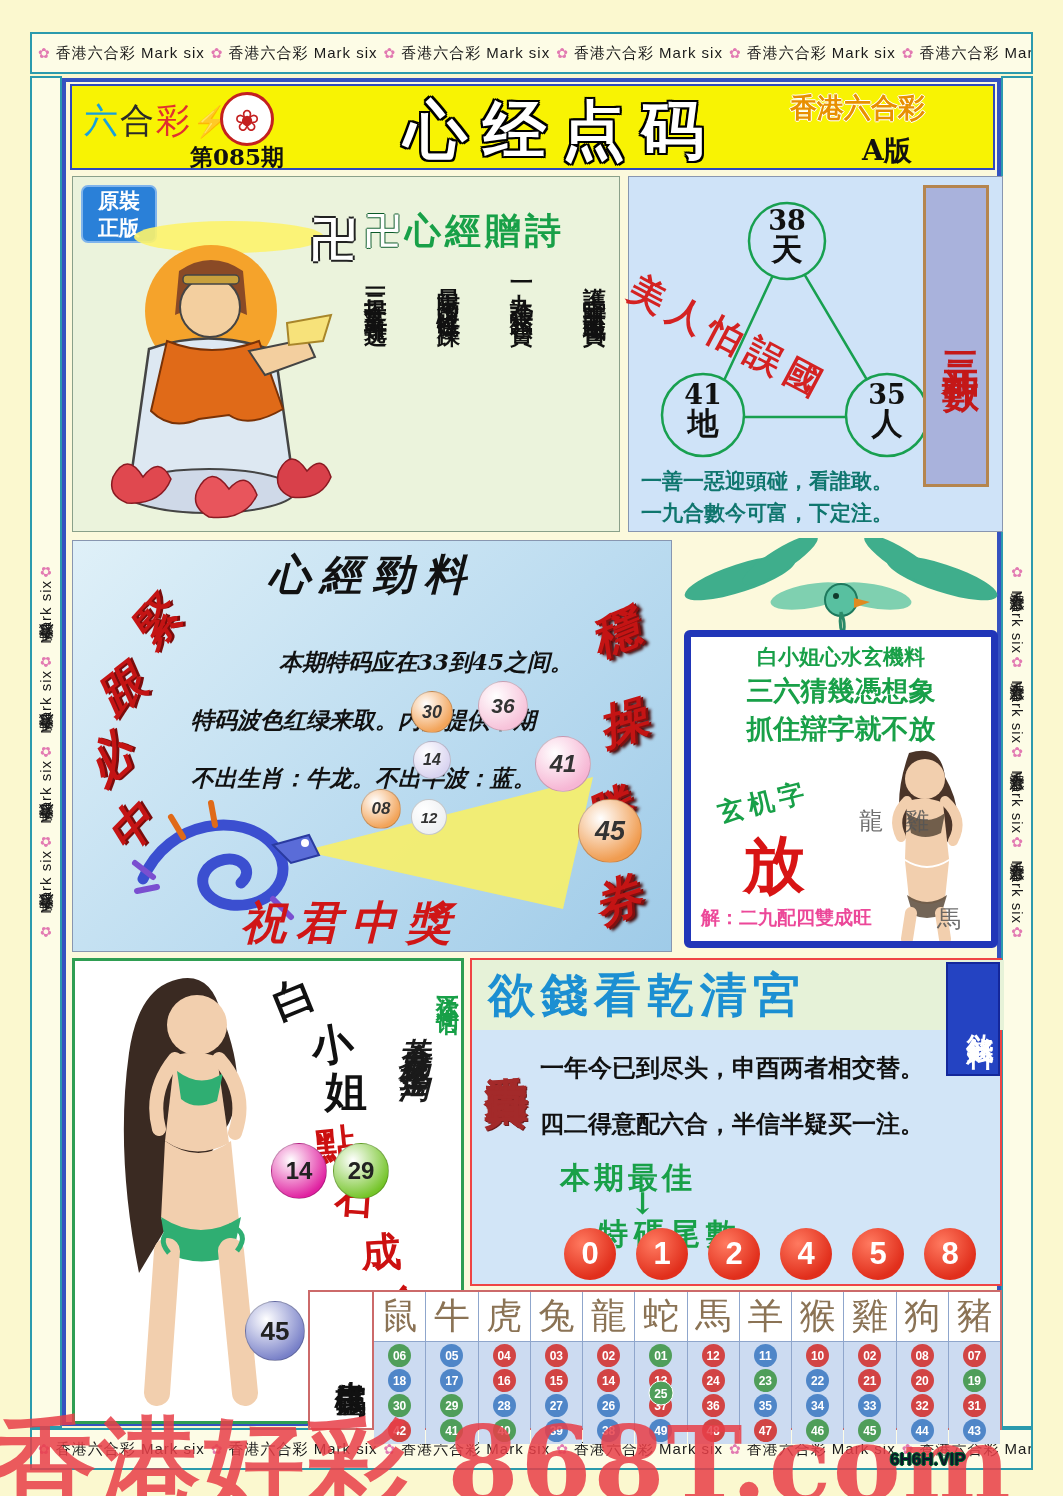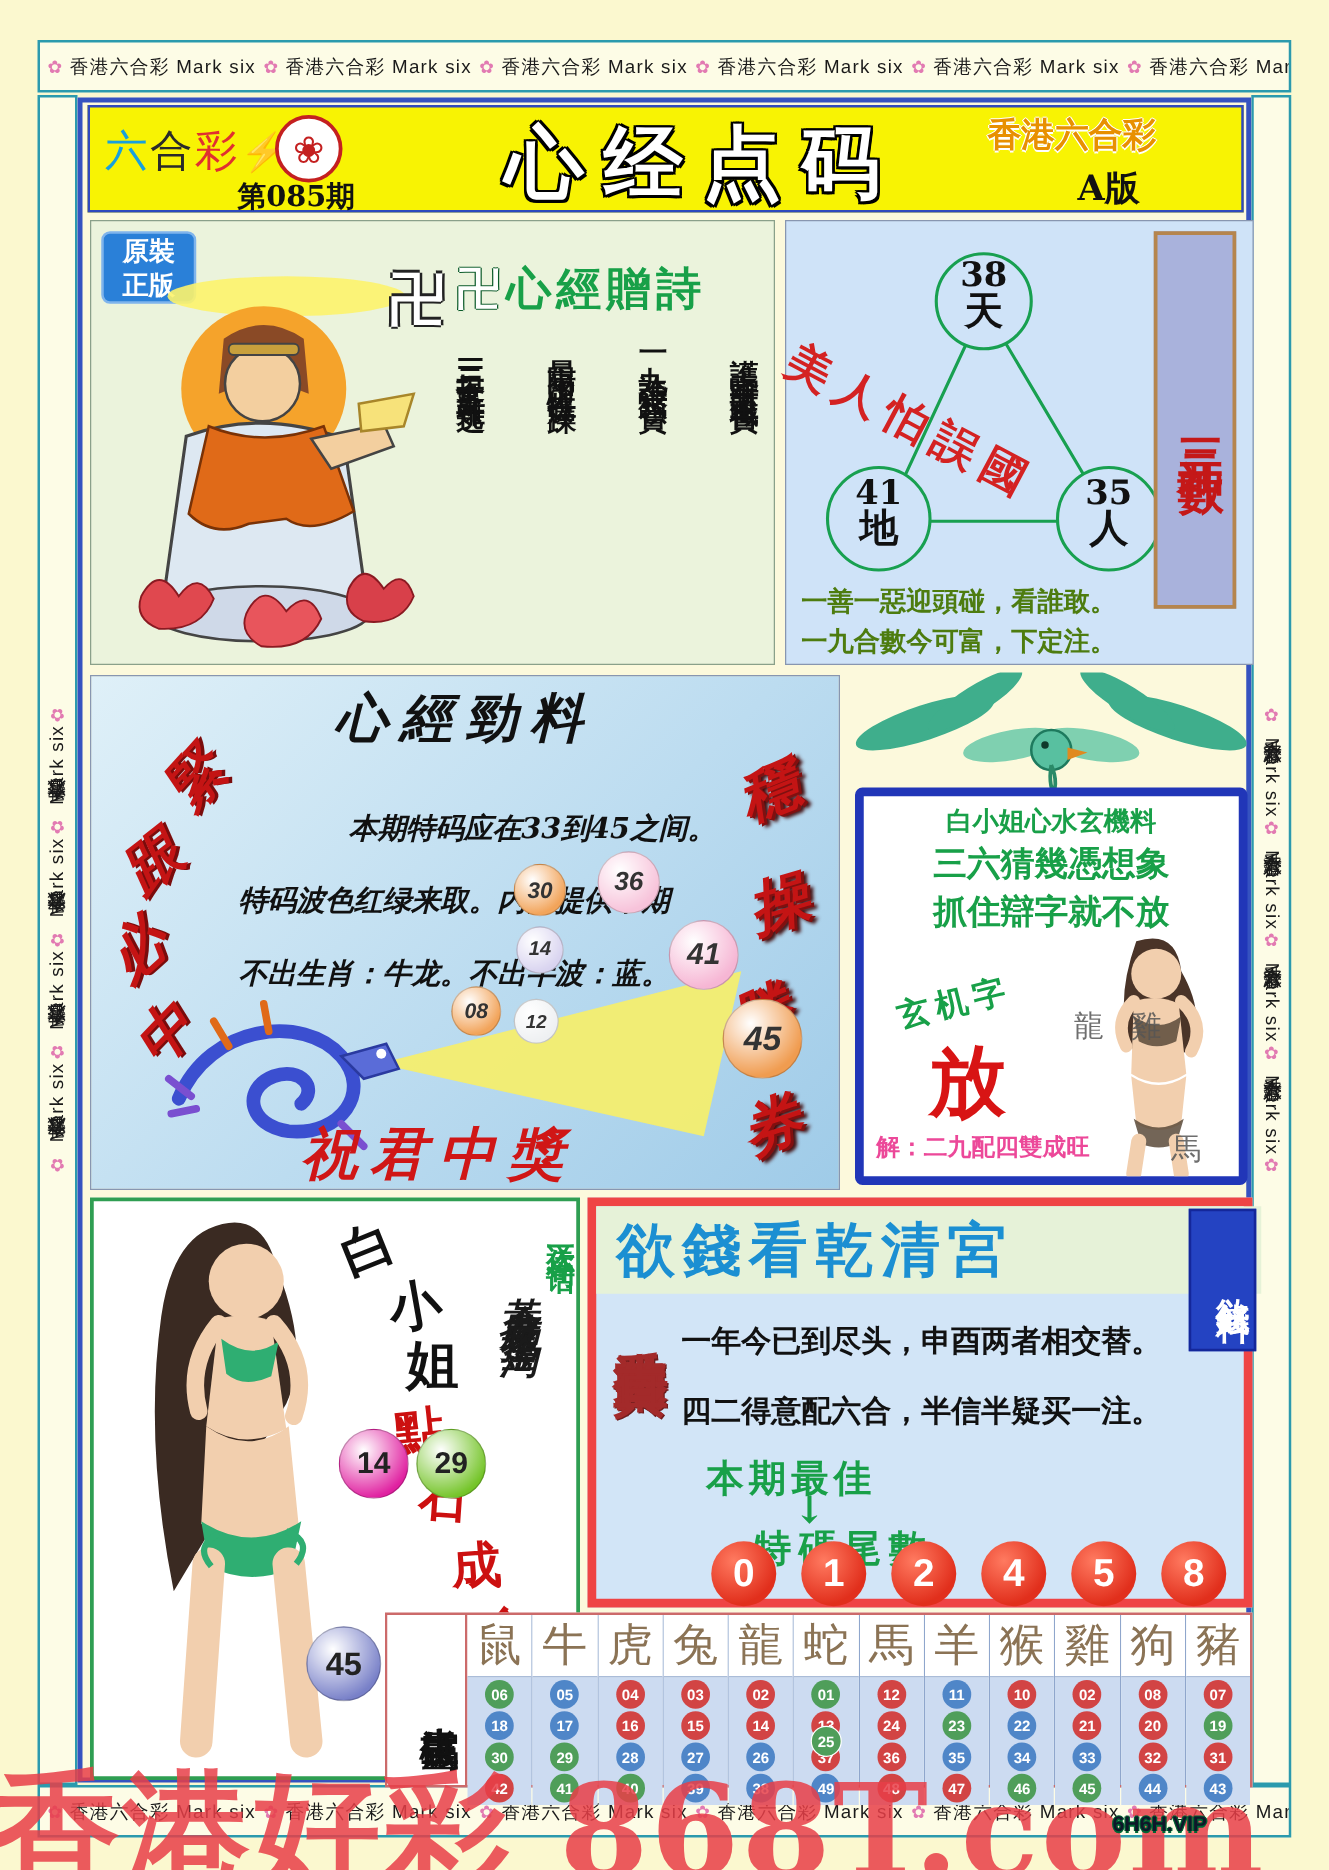--- a/index.html
+++ b/index.html
@@ -48,21 +48,21 @@
   
   .tri-panel{left:628px;top:176px;width:375px;height:356px;background:#cfe3f8;border:1px solid #8896b0;}
   .tri-node{position:absolute;text-align:center;line-height:1.0;color:#111;}
   .tri-node .n{font-size:27px;font-weight:bold;display:block;}
   .tri-node .l{font-size:31px;font-weight:bold;display:block;}
   .tri-slogan{left:14px;top:88px;font-size:36px;font-weight:bold;color:#d42222;transform:rotate(28deg);
     transform-origin:left top;letter-spacing:8px;white-space:nowrap;}
   .sanyuan{left:294px;top:8px;width:66px;height:302px;background:#a9b2dc;border:3px solid #b5854e;
     writing-mode:vertical-rl;text-orientation:upright;font-size:37px;font-weight:bold;color:#c41818;
     text-align:center;letter-spacing:8px;padding-top:4px;}
-  .tri-line{position:absolute;left:12px;width:350px;font-size:21px;font-weight:bold;color:#4d7c0f;}
+  .tri-line{position:absolute;left:12px;width:350px;font-size:21px;font-weight:bold;color:#0f766e;}
   
   .tips-panel{left:72px;top:540px;width:600px;height:412px;border:1px solid #8896b0;
     background:linear-gradient(135deg,#dff0f8 0%,#bcdcf0 55%,#9fcbe8 100%);font-style:italic;}
   .tips-title{left:0;top:6px;width:100%;text-align:center;font-size:42px;font-weight:bold;color:#111;
     letter-spacing:10px;}
   .tips-line{position:absolute;left:118px;width:470px;font-size:23px;font-weight:600;color:#111;}
   .rot-char{position:absolute;font-weight:bold;white-space:nowrap;}
   .red-rot{font-size:46px;color:#c41414;text-shadow:2px 2px 0 #7a0c0c;}
   .red3d{font-size:48px;color:#c41414;text-shadow:2px 2px 0 #801010,4px 4px 3px #400808;}
   .tips-bottom{left:168px;top:352px;font-size:45px;font-weight:bold;color:#d01616;letter-spacing:10px;}
@@ -83,21 +83,21 @@
   .lady-panel{left:72px;top:958px;width:392px;height:466px;background:#fff;border:3px solid #2f9e52;}
   .name-char{font-size:42px;color:#111;}
   .gold-char{font-size:40px;color:#cc1010;}
   .script-col{left:318px;top:52px;height:330px;writing-mode:vertical-rl;text-orientation:upright;
     font-size:30px;font-style:italic;font-weight:bold;color:#1a1a1a;letter-spacing:6px;}
   .green-note{left:358px;top:16px;height:240px;writing-mode:vertical-rl;text-orientation:upright;
     font-size:23px;font-weight:bold;color:#18a048;letter-spacing:4px;}
   .lball{position:absolute;border-radius:50%;display:flex;align-items:center;justify-content:center;
     font-weight:bold;color:#222;font-family:"Liberation Sans",sans-serif;border:1px solid rgba(0,0,0,.2);}
   
-  .money-panel{left:470px;top:958px;width:532px;height:328px;background:#d2e5f7;border:7px solid #ef4444;}
+  .money-panel{left:470px;top:958px;width:532px;height:328px;background:#d2e5f7;border:2px solid #ef4444;}
   .money-band{left:0;top:0;width:532px;height:70px;background:#e6f2d8;}
   .money-title{left:16px;top:4px;font-size:47px;font-weight:bold;color:#1b8fd2;letter-spacing:6px;}
   .money-corner{left:474px;top:2px;width:54px;height:114px;background:#2443c2;color:#fff;
     writing-mode:vertical-rl;text-orientation:upright;font-size:27px;font-weight:bold;text-align:center;
     letter-spacing:4px;border:2px solid #14279a;}
   .money-left{left:6px;top:80px;height:248px;writing-mode:vertical-rl;text-orientation:upright;
     font-size:44px;font-weight:bold;color:#a32a2a;letter-spacing:2px;text-shadow:1px 1px 0 #6e1d1d;}
   .money-line{position:absolute;left:68px;width:458px;font-size:24px;font-weight:bold;color:#111;}
   .best-label{left:88px;top:198px;font-size:30px;font-weight:bold;color:#18a048;letter-spacing:4px;}
   .arrow{left:158px;top:226px;font-size:30px;font-weight:bold;color:#18a048;}

